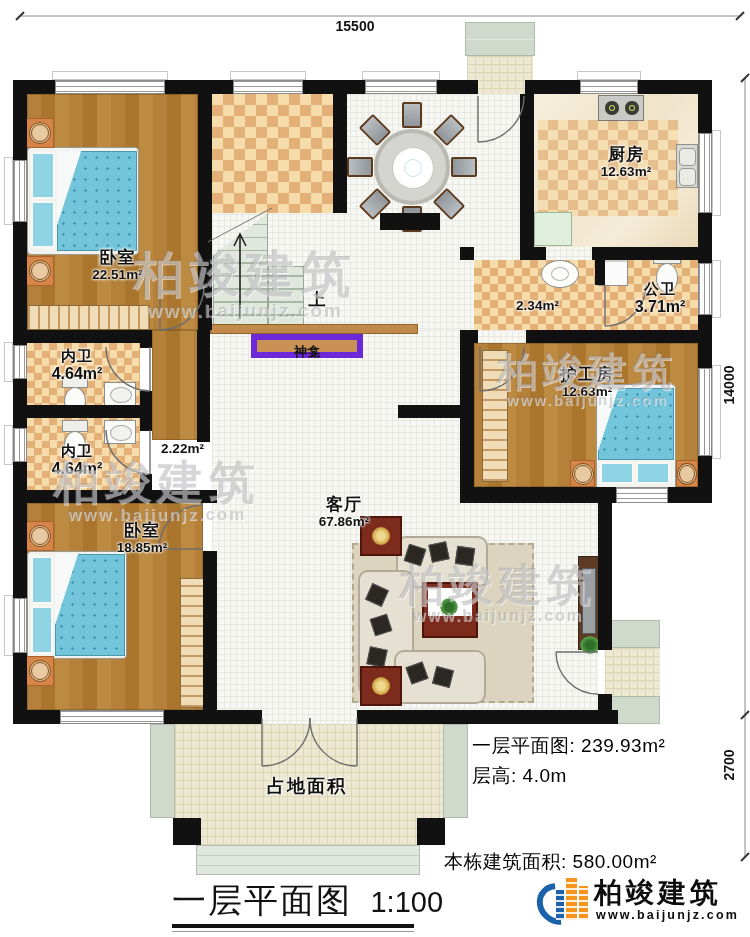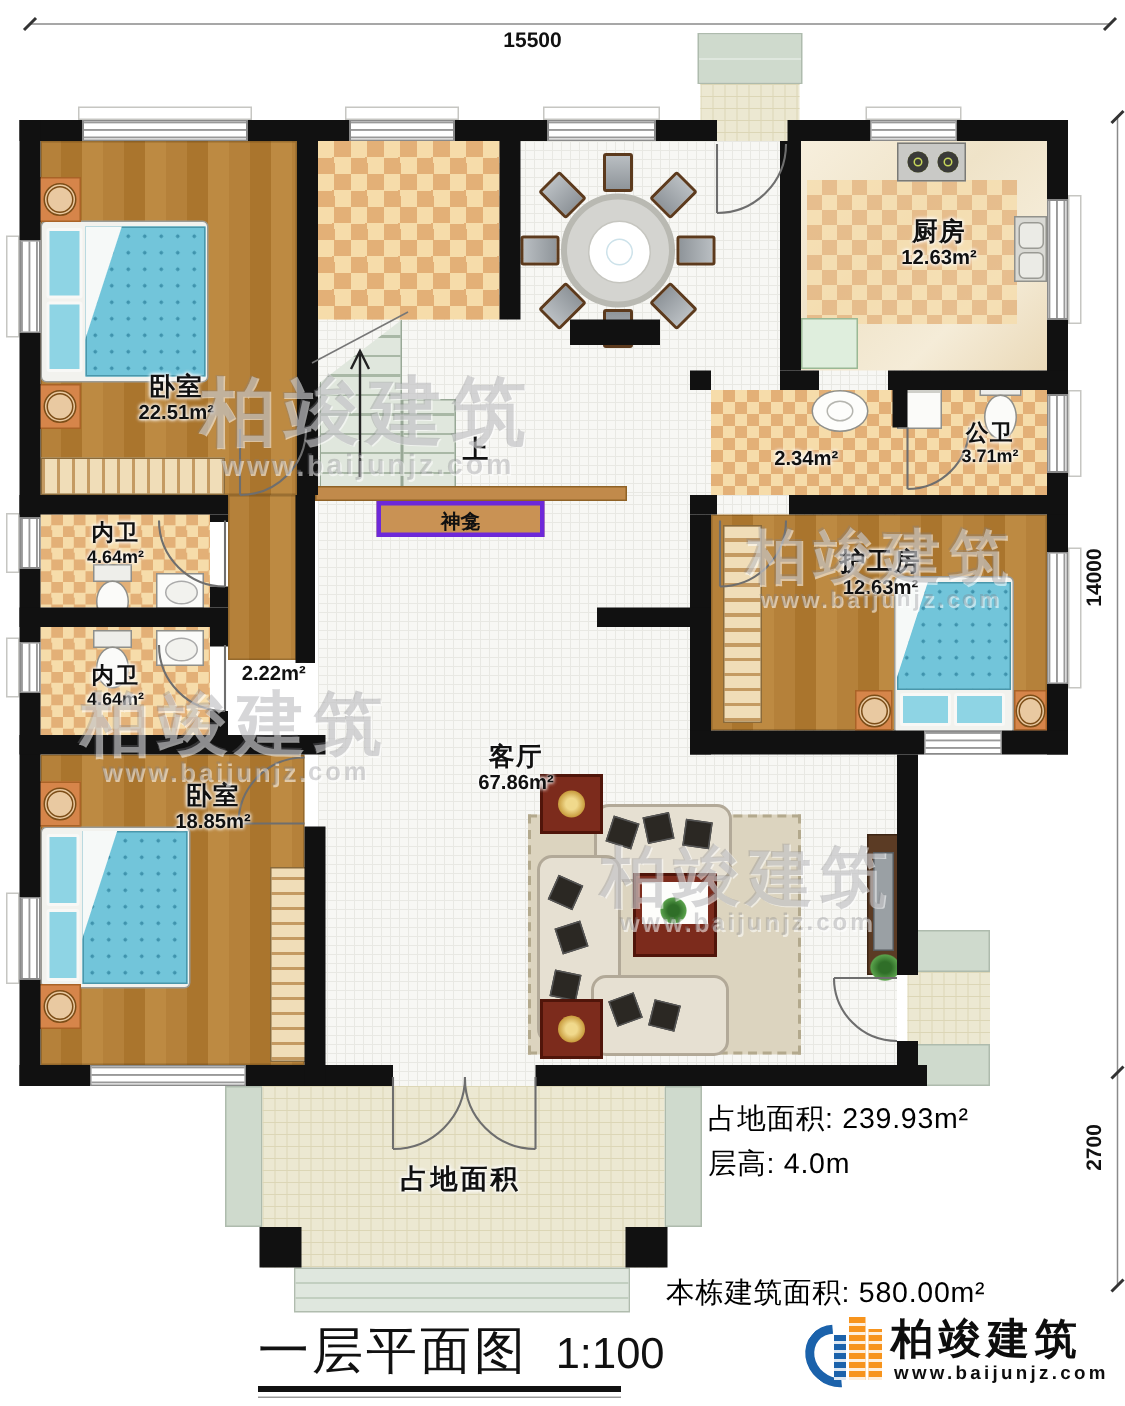--- a/index.html
+++ b/index.html
@@ -24,21 +24,21 @@
   .fold{background:linear-gradient(108deg,#f6f9f8 32%,rgba(246,249,248,0) 33%);}
   .bedframe{background:#f2f2ee;border:1px solid #9a9a94;border-radius:4px;box-sizing:border-box;}
   .pillow{background:#8ed4e4;border:2px solid #f8f8f6;box-sizing:border-box;border-radius:2px;}
   .nstand{background:#d6854a;border:1px solid #a96327;box-sizing:border-box;display:flex;align-items:center;justify-content:center;}
   .nstand .knob{width:16px;height:16px;border-radius:50%;border:3px double #7c4d17;background:#e9c9a1;}
   .fixture{background:#fbfbf9;border:1px solid #8f8f8a;box-sizing:border-box;}
   .rlabel{text-align:center;line-height:1.12;text-shadow:0 0 3px #fff,0 0 3px #fff,0 0 2px #fff;z-index:6;}
   .rn{font-weight:bold;font-size:17px;letter-spacing:1px;}
   .ra{font-weight:bold;font-size:13.5px;}
   .rn.sm{font-size:15px;}
-  .ra.sm{font-size:12px;}
+  .ra.sm{font-size:16px;}
   .stat{font-size:19px;color:#000;letter-spacing:0.5px;z-index:6;white-space:nowrap;}
   .dim{font-weight:bold;font-size:14px;text-align:center;z-index:6;}
   .wm{z-index:8;color:rgba(128,128,134,.32);text-shadow:1px 1px 0 rgba(255,255,255,.55);font-weight:bold;pointer-events:none;text-align:center;line-height:1.05;}
   .wm .wmu{letter-spacing:2px;}
   .sofa{background:#e6e0d2;border:2px solid #b2a998;border-radius:10px;box-sizing:border-box;}
   .dpillow{background:#2b2823;border:1px solid #555;}
   .redtab{background:#7c2b1c;border:2px solid #50150a;box-sizing:border-box;display:flex;align-items:center;justify-content:center;}
   .redtab .gold{width:18px;height:18px;border-radius:50%;background:radial-gradient(#f0d98c 30%,#c89b3c 70%,#8a6a1e 100%);}
   svg{position:absolute;left:0;top:0;z-index:5;}
   .z1{z-index:1}.z2{z-index:2}.z3{z-index:3}.z4{z-index:4}.z6{z-index:6}
@@ -67,21 +67,21 @@
   <div class="abs z1" style="left:465px;top:22px;width:70px;height:34px;background:repeating-linear-gradient(180deg,#cfdacd 0 16px,#dfe7de 16px 17px);border:1px solid #aebbad;box-sizing:border-box"></div>
   <div class="abs ptile z1" style="left:467px;top:56px;width:66px;height:38px"></div>
   <div class="abs slab z1" style="left:603px;top:620px;width:57px;height:28px"></div>
   <div class="abs ptile z1" style="left:605px;top:648px;width:55px;height:48px"></div>
   <div class="abs slab z1" style="left:603px;top:696px;width:57px;height:28px"></div>
 
   <div class="abs stairs z2" style="left:213px;top:213px;width:55px;height:117px;clip-path:polygon(0 36%,100% 0,100% 100%,0 100%)"></div>
   <div class="abs stairs z2" style="left:268px;top:266px;width:36px;height:64px"></div>
 
   <div class="abs z2" style="left:210px;top:324px;width:208px;height:10px;background:#c18a4b;border:1px solid #8f6226;box-sizing:border-box"></div>
-  <div class="abs z2 rlabel" style="left:251px;top:334px;width:112px;height:24px;background:#c99254;border:3px solid #6d28d9;box-sizing:border-box;line-height:22px">
+  <div class="abs z2 rlabel" style="left:251px;top:334px;width:112px;height:24px;background:#c99254;border:6px solid #6d28d9;box-sizing:border-box;line-height:22px">
     <span style="font-size:13px;font-weight:bold;text-shadow:none">神龛</span>
   </div>
 
   <div class="abs bedframe z2" style="left:27px;top:147px;width:112px;height:108px"></div>
   <div class="abs pillow z2" style="left:31px;top:152px;width:24px;height:47px"></div>
   <div class="abs pillow z2" style="left:31px;top:201px;width:24px;height:47px"></div>
   <div class="abs mattress z2" style="left:57px;top:151px;width:80px;height:100px"></div>
   <div class="abs fold z2" style="left:57px;top:151px;width:42px;height:100px"></div>
   <div class="abs nstand z2" style="left:25px;top:118px;width:29px;height:30px">
       <div class="knob"></div>
@@ -324,21 +324,21 @@
   </div>
   <div class="abs rlabel" style="left:247px;top:776px;width:120px">
     <div style="font-size:18px;font-weight:bold;letter-spacing:2px">占地面积</div>
   </div>
 
   <div class="abs dim" style="left:325px;top:18px;width:60px">15500</div>
   <div class="abs dim" style="left:705px;top:377px;width:48px;transform:rotate(-90deg)">14000</div>
   <div class="abs dim" style="left:705px;top:757px;width:48px;transform:rotate(-90deg)">2700</div>
 
   <div class="abs stat" style="left:472px;top:733px">
-    <span>占地面积:</span>
+    <span>一层平面图:</span>
     <span>239.93m²</span>
   </div>
   <div class="abs stat" style="left:472px;top:763px">
     <span>层高:</span>
     <span>4.0m</span>
   </div>
   <div class="abs stat" style="left:444px;top:849px">
     <span>本栋建筑面积:</span>
     <span>580.00m²</span>
   </div>

